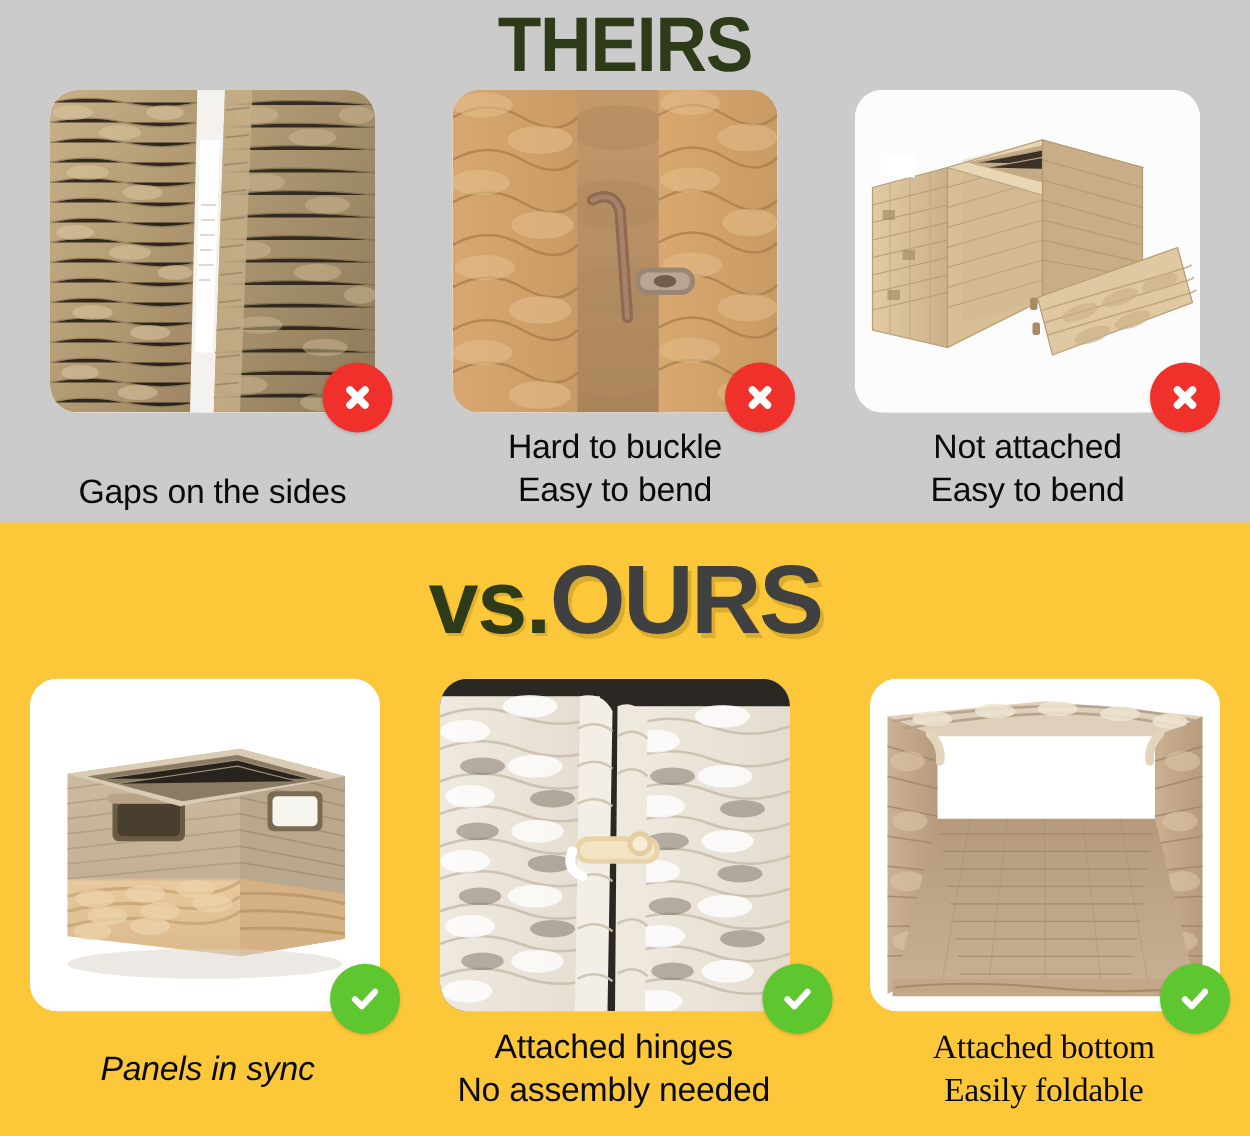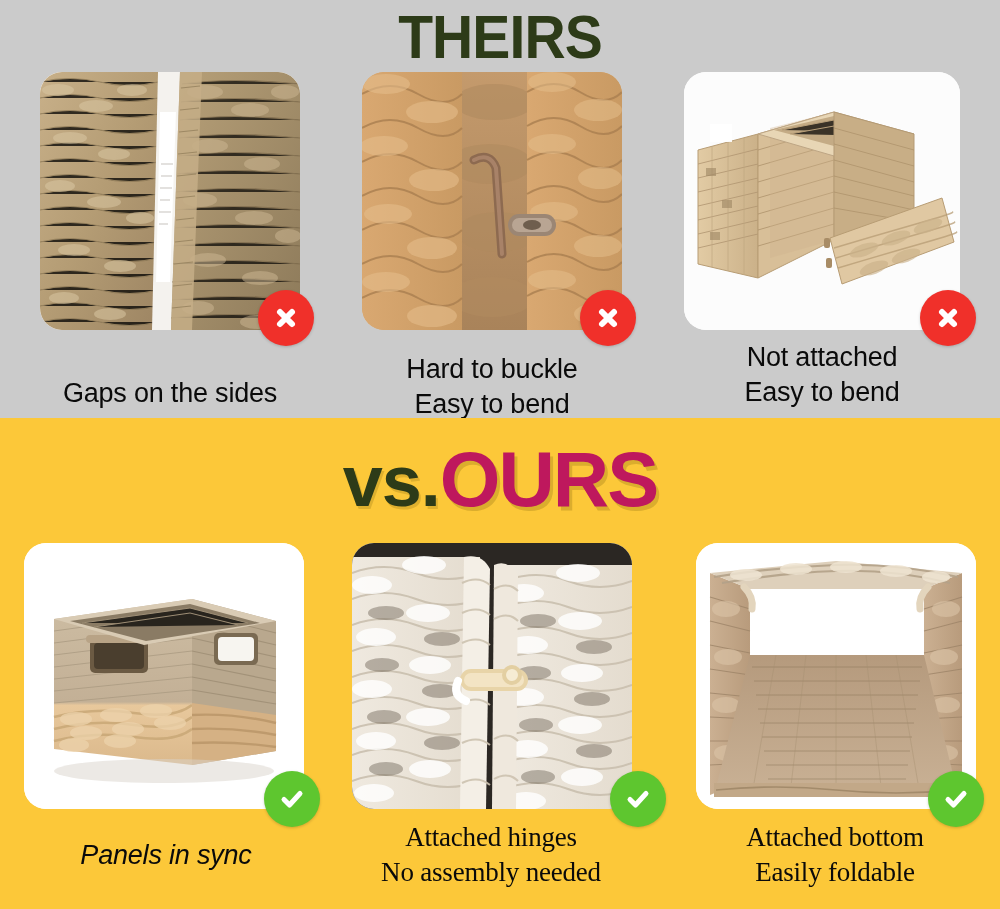--- a/index.html
+++ b/index.html
@@ -25,21 +25,21 @@
   .heading-ours {
     position:absolute; top:440px; left:0; width:1000px; text-align:center;
     line-height:1; white-space:nowrap;
   }
   .heading-ours .vs {
     font-size:72px; font-weight:bold; color:#2d3b18;
     letter-spacing:-1px; vertical-align:baseline;
     text-shadow:2px 3px 0 rgba(120,90,10,.22);
   }
   .heading-ours .ours {
-    font-size:78px; font-weight:bold; color:#be185d;
+    font-size:78px; font-weight:bold; color:#404040;
     letter-spacing:-2px; vertical-align:baseline;
     text-shadow:3px 4px 0 rgba(120,90,10,.25);
   }
 
   
   .card {
     position:absolute; border-radius:22px; overflow:hidden;
     background:#ffffff;
   }
   .photo { position:absolute; inset:0; overflow:hidden; }
@@ -259,21 +259,21 @@
       <rect x="150" y="146" width="40" height="14" rx="7" fill="#b9a593"></rect>
       <ellipse cx="170" cy="153" rx="9" ry="5" fill="#6f5e4e"></ellipse>
     </svg>
   </div>
 </div>
 <div class="badge cross" style="left:580px; top:290px;">
   <svg width="28" height="28" viewBox="0 0 28 28" aria-hidden="true">
     <path d="M8 8 L20 20 M20 8 L8 20" stroke="#ffffff" stroke-width="6" stroke-linecap="round" fill="none"></path>
   </svg>
 </div>
-<div class="caption" style="left:352px; top:340px; width:280px;margin-top:12px;">Hard to buckle
+<div class="caption" style="left:352px; top:340px; width:280px;">Hard to buckle
 Easy to bend</div>
 
 <div class="card" style="left:684px; top:72px; width:276px; height:258px;">
   <div class="photo">
     <svg viewBox="0 0 276 258" preserveAspectRatio="none">
       <defs>
         <linearGradient id="tb1" x1="0" y1="0" x2="1" y2="0">
           <stop offset="0" stop-color="#e2cba4"></stop>
             <stop offset="1" stop-color="#cbb189"></stop>
         </linearGradient>
@@ -547,21 +547,21 @@
       <circle cx="160" cy="132" r="6" fill="#f6ecd4"></circle>
       <path d="M106 138 q-6 14 8 20" stroke="#ffffff" stroke-width="8" fill="none" stroke-linecap="round"></path>
     </svg>
   </div>
 </div>
 <div class="badge check" style="left:610px; top:771px;">
   <svg width="30" height="30" viewBox="0 0 30 30" aria-hidden="true">
     <path d="M7 15.5 L12.5 21 L23 9.5" stroke="#ffffff" stroke-width="5" fill="none" stroke-linecap="round" stroke-linejoin="round"></path>
   </svg>
 </div>
-<div class="caption" style="left:346px; top:820px; width:290px;font-family:Liberation Serif, serif;">Attached hinges
+<div class="caption" style="left:346px; top:820px; width:290px;">Attached hinges
 No assembly needed</div>
 
 <div class="card" style="left:696px; top:543px; width:280px; height:266px;">
   <div class="photo">
     <svg viewBox="0 0 280 266" preserveAspectRatio="none">
       <defs>
         <linearGradient id="obt" x1="0" y1="0" x2="0" y2="1">
           <stop offset="0" stop-color="#b59a7d"></stop>
             <stop offset="1" stop-color="#c9b195"></stop>
         </linearGradient>

